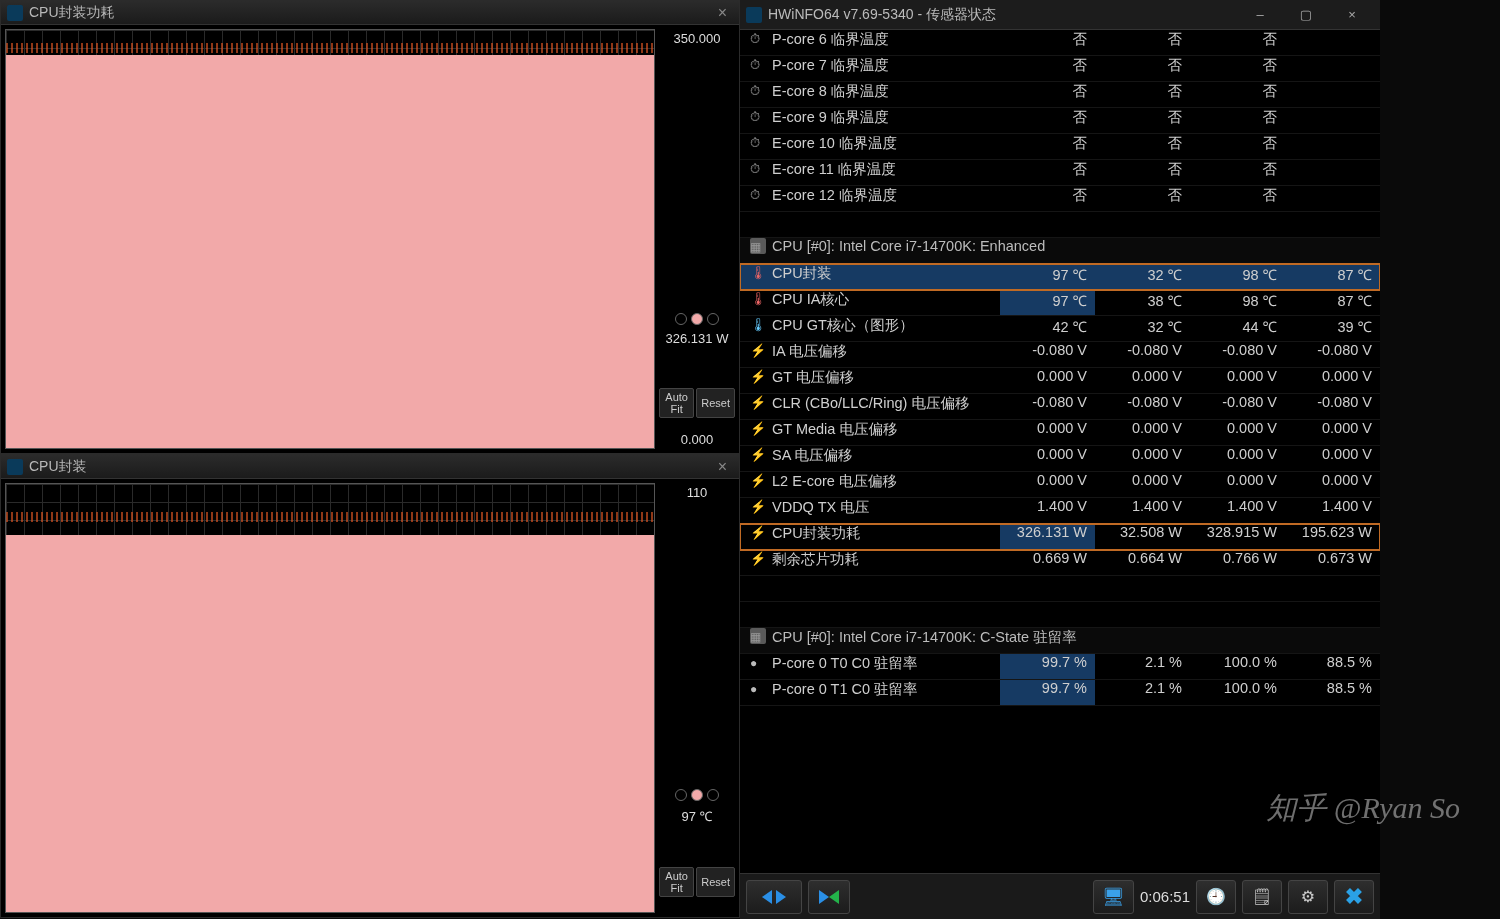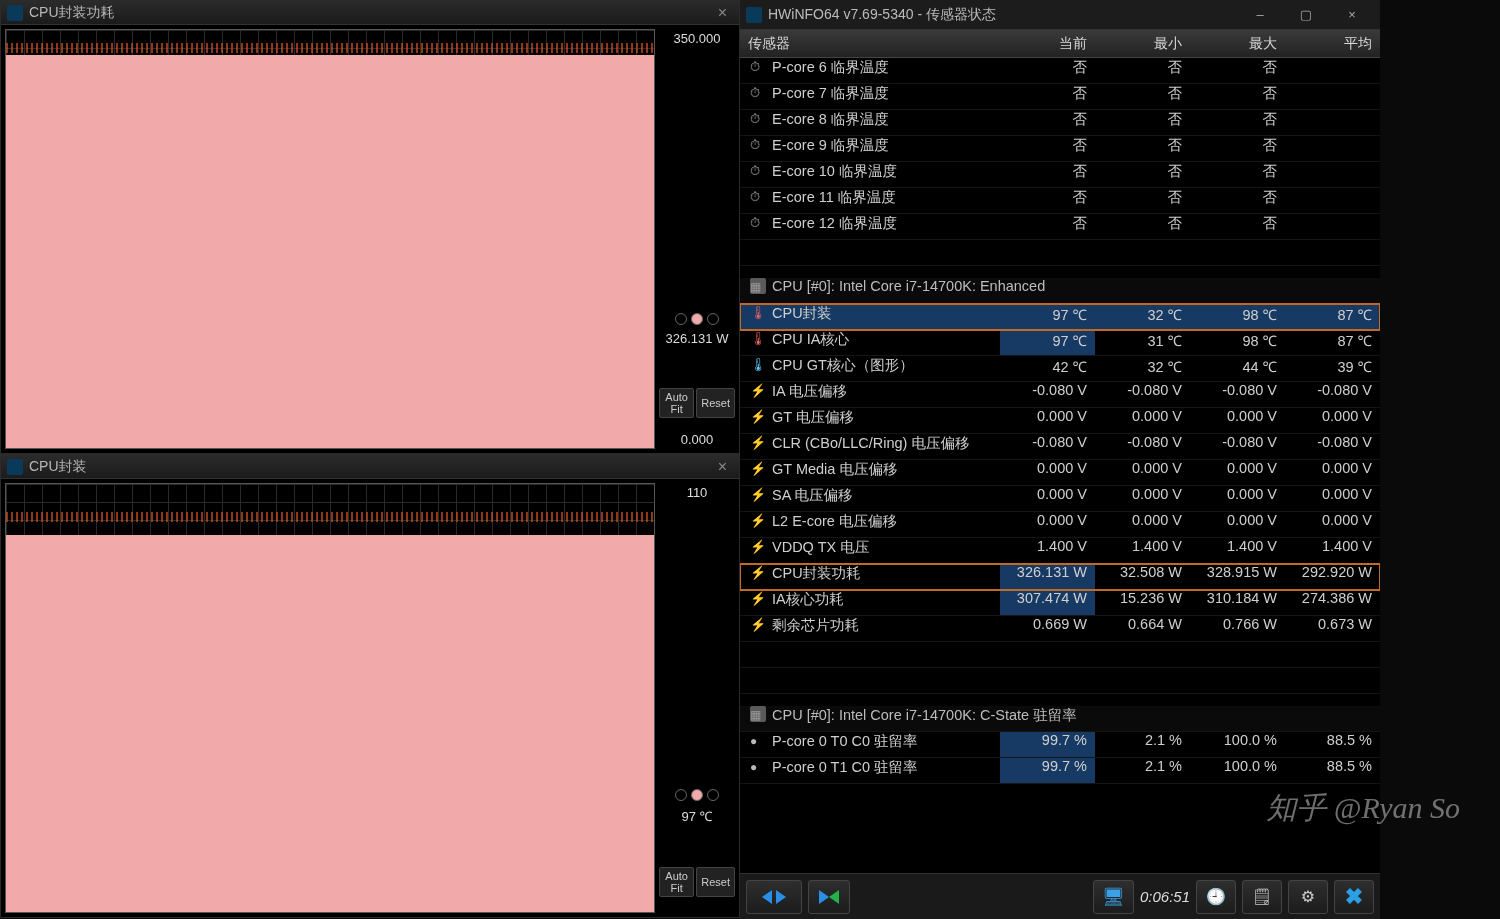--- a/index.html
+++ b/index.html
@@ -81,21 +81,21 @@
 .col-name { flex:1 1 auto; }
 .col-num { width:95px; text-align:right; }
 .hw-body { height: calc(100% - 30px - 28px - 46px); overflow:hidden; }
 .row {
   display:flex; height:26px; 
   border-bottom:1px solid #151515; font-size:14.5px;
 }
 .row .icon { width:16px; height:16px; margin:0 6px 0 10px; flex:0 0 16px; display:inline-block; }
 .row .name { flex:1 1 auto; color:#cfcfcf; white-space:nowrap; overflow:hidden; }
 .row .num { width:95px; text-align:right; color:#cfcfcf; padding-right:8px; }
-.row.head { background:#0a0a0a;margin-top:12px; }
+.row.head { background:#0a0a0a; }
 .row.head .icon { background:#5a5a5a; border-radius:2px; }
 .row.head .name { color:#bcbcbc; font-weight:500; }
 .row.blank { background:#000; }
 .row.hl-sel1 { background:#163a63; }
 .row.boxed { outline:2px solid #c06a24; outline-offset:-1px; }
 .ic-clock::before { content:"⏱"; color:#aaa; font-size:13px; }
 .ic-therm-red::before { content:"🌡"; font-size:13px; color:#e66; }
 .ic-therm-blue::before { content:"🌡"; font-size:13px; color:#6cf; }
 .ic-bolt::before { content:"⚡"; font-size:13px; color:#e8c24a; }
 .ic-dot::before { content:"●"; font-size:12px; color:#bbb; }
@@ -114,21 +114,21 @@
   display:flex; align-items:center; justify-content:center;
   color:#ccc; font-size:16px; cursor:pointer;
 }
 .fbtn.pair { min-width:56px; }
 .arrow-l, .arrow-r {
   width:0;height:0;border-top:7px solid transparent;border-bottom:7px solid transparent;
 }
 .arrow-l { border-right:10px solid #2a8fe6; margin-right:2px; }
 .arrow-r { border-left:10px solid #2a8fe6; margin-left:2px; }
 .spacer-flex { flex:1; }
-.hw-footer .time { font-variant-numeric: tabular-nums; color:#ddd; font-size:15px;font-style:italic; }
+.hw-footer .time { font-variant-numeric: tabular-nums; color:#ddd; font-size:15px; }
 .big-x { color:#2aa1e6; font-size:22px; font-weight:700; }
 .watermark {
   position:absolute; right:40px; bottom:90px; z-index:50;
   font-size:30px; font-style:italic; color:rgba(200,200,200,.55);
   pointer-events:none; font-family:"Segoe Script","Kaiti",serif;
 }
 </style>
 </head>
 <body>
 
@@ -200,27 +200,20 @@
 <div class="right-col">
   <div class="hw-titlebar">
     <span class="appicon"></span>
     <span>HWiNFO64 v7.69-5340 - 传感器状态</span>
     <div class="win-btns">
       <span>–</span>
       <span>▢</span>
       <span>×</span>
     </div>
   </div>
-  <div class="hw-headrow">
-    <div class="col-name">传感器</div>
-    <div class="col-num">当前</div>
-    <div class="col-num">最小</div>
-    <div class="col-num">最大</div>
-    <div class="col-num">平均</div>
-  </div>
   <div class="hw-body" id="hwbody">
       <div class="row">
         <span class="icon ic-clock"></span>
         <span class="name">P-core 6 临界温度</span>
         <span class="num">否</span>
         <span class="num">否</span>
         <span class="num">否</span>
         <span class="num"></span>
       </div>
       <div class="row">
@@ -281,21 +274,21 @@
         <span class="name">CPU封装</span>
         <span class="num">97 ℃</span>
         <span class="num">32 ℃</span>
         <span class="num">98 ℃</span>
         <span class="num">87 ℃</span>
       </div>
       <div class="row">
         <span class="icon ic-therm-red"></span>
         <span class="name">CPU IA核心</span>
         <span class="num" style="background: rgb(22, 58, 99);">97 ℃</span>
-        <span class="num">31 ℃</span>
+        <span class="num">38 ℃</span>
         <span class="num">98 ℃</span>
         <span class="num">87 ℃</span>
       </div>
       <div class="row">
         <span class="icon ic-therm-blue"></span>
         <span class="name">CPU GT核心（图形）</span>
         <span class="num">42 ℃</span>
         <span class="num">32 ℃</span>
         <span class="num">44 ℃</span>
         <span class="num">39 ℃</span>
@@ -355,29 +348,21 @@
         <span class="num">1.400 V</span>
         <span class="num">1.400 V</span>
         <span class="num">1.400 V</span>
       </div>
       <div class="row boxed">
         <span class="icon ic-bolt"></span>
         <span class="name">CPU封装功耗</span>
         <span class="num" style="background: rgb(22, 58, 99);">326.131 W</span>
         <span class="num">32.508 W</span>
         <span class="num">328.915 W</span>
-        <span class="num">292.920 W</span>
-      </div>
-      <div class="row">
-        <span class="icon ic-bolt"></span>
-        <span class="name">IA核心功耗</span>
-        <span class="num" style="background: rgb(22, 58, 99);">307.474 W</span>
-        <span class="num">15.236 W</span>
-        <span class="num">310.184 W</span>
-        <span class="num">274.386 W</span>
+        <span class="num">195.623 W</span>
       </div>
       <div class="row">
         <span class="icon ic-bolt"></span>
         <span class="name">剩余芯片功耗</span>
         <span class="num">0.669 W</span>
         <span class="num">0.664 W</span>
         <span class="num">0.766 W</span>
         <span class="num">0.673 W</span>
       </div>
       <div class="row blank"></div>

